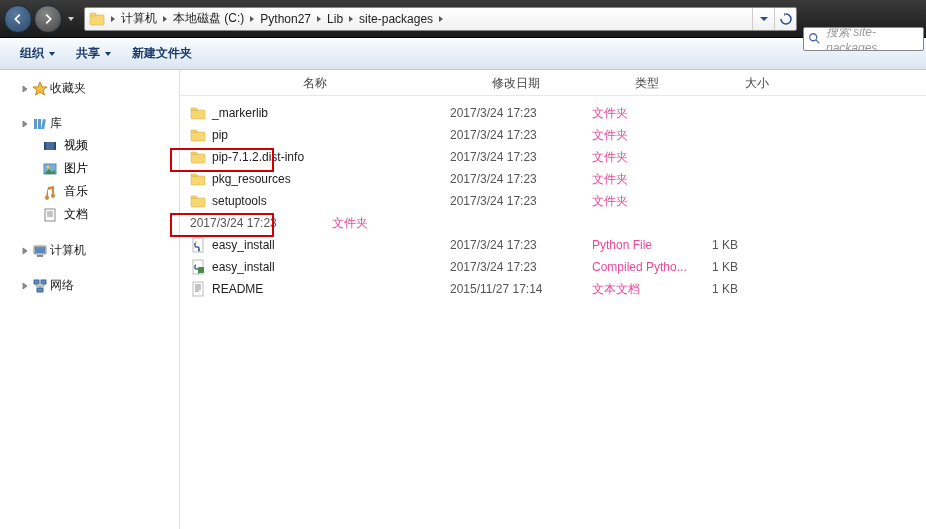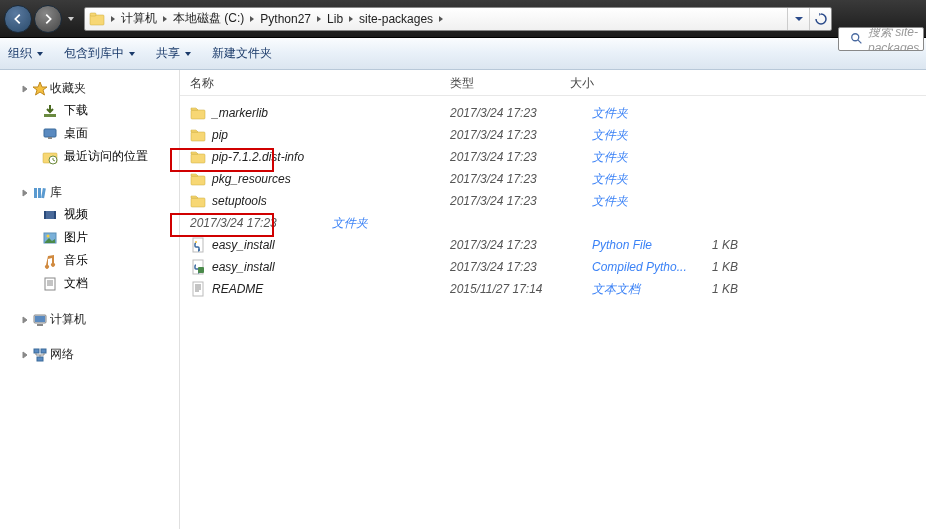--- a/index.html
+++ b/index.html
@@ -36,33 +36,33 @@
 }
 .addr-icon { width: 16px; height: 16px; margin-right: 4px; }
 .crumb { display: flex; align-items: center; color: #222; padding: 0 4px; cursor: pointer; height: 100%; }
 .crumb-sep { width: 8px; height: 8px; display: flex; align-items: center; }
 .crumb-sep svg { width: 8px; height: 8px; fill: #555; }
 .addr-right { margin-left: auto; display: flex; align-items: center; height: 100%; }
 .addr-btn { width: 22px; height: 100%; display: flex; align-items: center; justify-content: center; border-left: 1px solid #ccc; cursor: pointer; }
 .addr-btn svg { width: 12px; height: 12px; fill: #2a4a8a; }
 
 .searchbox {
-  width: 86px; height: 24px; margin-right: 2px;
+  width: 121px; height: 24px; margin-right: 2px;
   background: #fff; border: 1px solid #888; border-radius: 2px;
-  display: flex; align-items: center; padding-left: 11px;
+  display: flex; align-items: center; padding-left: 4px;
   color: #999; font-style: italic; overflow: hidden; margin-top: 41px;
 }
 .searchbox svg { width: 14px; height: 14px; fill: #4a6aa0; margin-right: 4px; flex-shrink: 0; }
 
 
 .toolbar {
   height: 32px;
   background: linear-gradient(to bottom, #fafcfe 0%, #e8f0f8 50%, #dce6f0 100%);
   border-bottom: 1px solid #b8c8d8;
-  display: flex; align-items: center; gap: 4px;
+  display: flex; align-items: center; padding-left: 12px; gap: 4px; font-weight: bold;
 }
 .tool-item { padding: 4px 8px; color: #1a3a6a; cursor: pointer; display: flex; align-items: center; gap: 4px; border-radius: 2px; }
 .tool-item svg { width: 8px; height: 8px; fill: #1a3a6a; }
 
 
 .main { display: flex; height: calc(100% - 70px); }
 
 
 .sidebar {
   width: 168px; padding: 8px 0 8px 4px;
@@ -77,34 +77,34 @@
 .side-header .hicon { width: 16px; height: 16px; }
 .side-header span.lbl { color: #222; }
 .side-items { padding-left: 22px; }
 .side-item { display: flex; align-items: center; gap: 6px; padding: 3px 4px; cursor: pointer; }
 .side-item .iicon { width: 16px; height: 16px; flex-shrink: 0; }
 
 
 .filelist { flex: 1; }
 .columns {
   display: flex; height: 26px; align-items: center;
-  border-bottom: 1px solid #e8e8e8; color: #444; padding-top: 2px;
+  border-bottom: 1px solid #e8e8e8; color: #444; padding-top: 2px; text-align: center;
 }
 .col { padding-left: 10px; cursor: pointer; }
 .col.name { width: 260px; }
 .col.date { width: 142px; }
 .col.type { width: 120px; }
 .col.size { width: 100px; }
 
 .rows { padding-top: 6px; }
 .row { display: flex; align-items: center; height: 22px; cursor: pointer; position: relative; }
-.cell { padding-left: 10px; color: #222; white-space: nowrap; overflow: hidden; text-overflow: ellipsis; font-style: italic; }
+.cell { padding-left: 10px; color: #222; white-space: nowrap; overflow: hidden; text-overflow: ellipsis; }
 .cell.name { width: 260px; display: flex; align-items: center; gap: 6px; }
 .cell.date { width: 142px; color: #555; }
-.cell.type { width: 120px; color: #3b82f6; }
+.cell.type { width: 120px; color: #ec4899; }
 .cell.size { width: 100px; color: #555; text-align: left; padding-right: 20px; }
 .ficon { width: 16px; height: 16px; flex-shrink: 0; }
 
 .highlight-box {
   position: absolute; border: 2px solid #d00000; pointer-events: none; z-index: 5;
 }
 .hl1 { left: 170px; top: 148px; width: 104px; height: 24px; }
 .hl2 { left: 170px; top: 213px; width: 104px; height: 24px; }
 
 
@@ -207,26 +207,20 @@
 </div>
 
 <div class="toolbar">
   <div class="tool-item">
       <span>组织</span>
       <svg viewBox="0 0 8 8">
         <path d="M1 2 L4 6 L7 2 Z"></path>
       </svg>
     </div>
   <div class="tool-item">
-      <span>包含到库中</span>
-      <svg viewBox="0 0 8 8">
-        <path d="M1 2 L4 6 L7 2 Z"></path>
-      </svg>
-    </div>
-  <div class="tool-item">
       <span>共享</span>
       <svg viewBox="0 0 8 8">
         <path d="M1 2 L4 6 L7 2 Z"></path>
       </svg>
     </div>
   <div class="tool-item">
       <span>新建文件夹</span>
     </div>
 </div>
 
@@ -238,44 +232,20 @@
         <span class="tree-arrow">
             <svg viewBox="0 0 10 10">
               <path d="M3 2 L7 5 L3 8 Z" fill="#888"></path>
             </svg>
           </span>
         <svg class="hicon" viewBox="0 0 16 16">
             <path d="M8 1 L10 6 L15 6 L11 9 L12.5 14 L8 11 L3.5 14 L5 9 L1 6 L6 6 Z" fill="#f5c040" stroke="#c08a20"></path>
           </svg>
         <span class="lbl">收藏夹</span>
       </div>
-      <div class="side-items">
-        <div class="side-item">
-          <svg class="iicon" viewBox="0 0 16 16">
-              <rect x="2" y="11" width="12" height="3" fill="#6a8a40"></rect>
-              <path d="M8 2 L8 9 M5 6 L8 9 L11 6" stroke="#4a6a20" stroke-width="2" fill="none"></path>
-            </svg>
-          <span>下载</span>
-        </div>
-        <div class="side-item">
-          <svg class="iicon" viewBox="0 0 16 16">
-              <rect x="2" y="3" width="12" height="8" rx="1" fill="#5a8ac0" stroke="#3a6a9a"></rect>
-              <rect x="6" y="11" width="4" height="2" fill="#888"></rect>
-            </svg>
-          <span>桌面</span>
-        </div>
-        <div class="side-item">
-          <svg class="iicon" viewBox="0 0 16 16">
-              <rect class="folder-svg" x="1" y="4" width="14" height="10" rx="1"></rect>
-              <circle cx="11" cy="11" r="4" fill="#fff" stroke="#6a8a40"></circle>
-              <path d="M11 9 L11 11 L13 12" stroke="#6a8a40" fill="none"></path>
-            </svg>
-          <span>最近访问的位置</span>
-        </div>
-      </div>
     </div>
 
     <div class="side-group">
       <div class="side-header">
         <span class="tree-arrow">
             <svg viewBox="0 0 10 10">
               <path d="M3 2 L7 5 L3 8 Z" fill="#888"></path>
             </svg>
           </span>
         <svg class="hicon" viewBox="0 0 16 16">
@@ -350,20 +320,21 @@
             <path d="M4 6 L4 8 L8 8 L8 10 M12 6 L12 8 L8 8" stroke="#888" fill="none"></path>
           </svg>
         <span class="lbl">网络</span>
       </div>
     </div>
   </div>
 
   <div class="filelist">
     <div class="columns">
       <div class="col name">名称</div>
+      <div class="col date">修改日期</div>
       <div class="col type">类型</div>
       <div class="col size">大小</div>
     </div>
     <div class="rows" id="rows">
         <div class="row">
           <div class="cell name">
             <svg class="ficon" viewBox="0 0 16 16">
               <rect class="folder-svg" x="1" y="5" width="14" height="9" rx="1"></rect>
               <path class="folder-svg" d="M1 5 L1 3 L6 3 L8 5 Z"></path>
             </svg>

